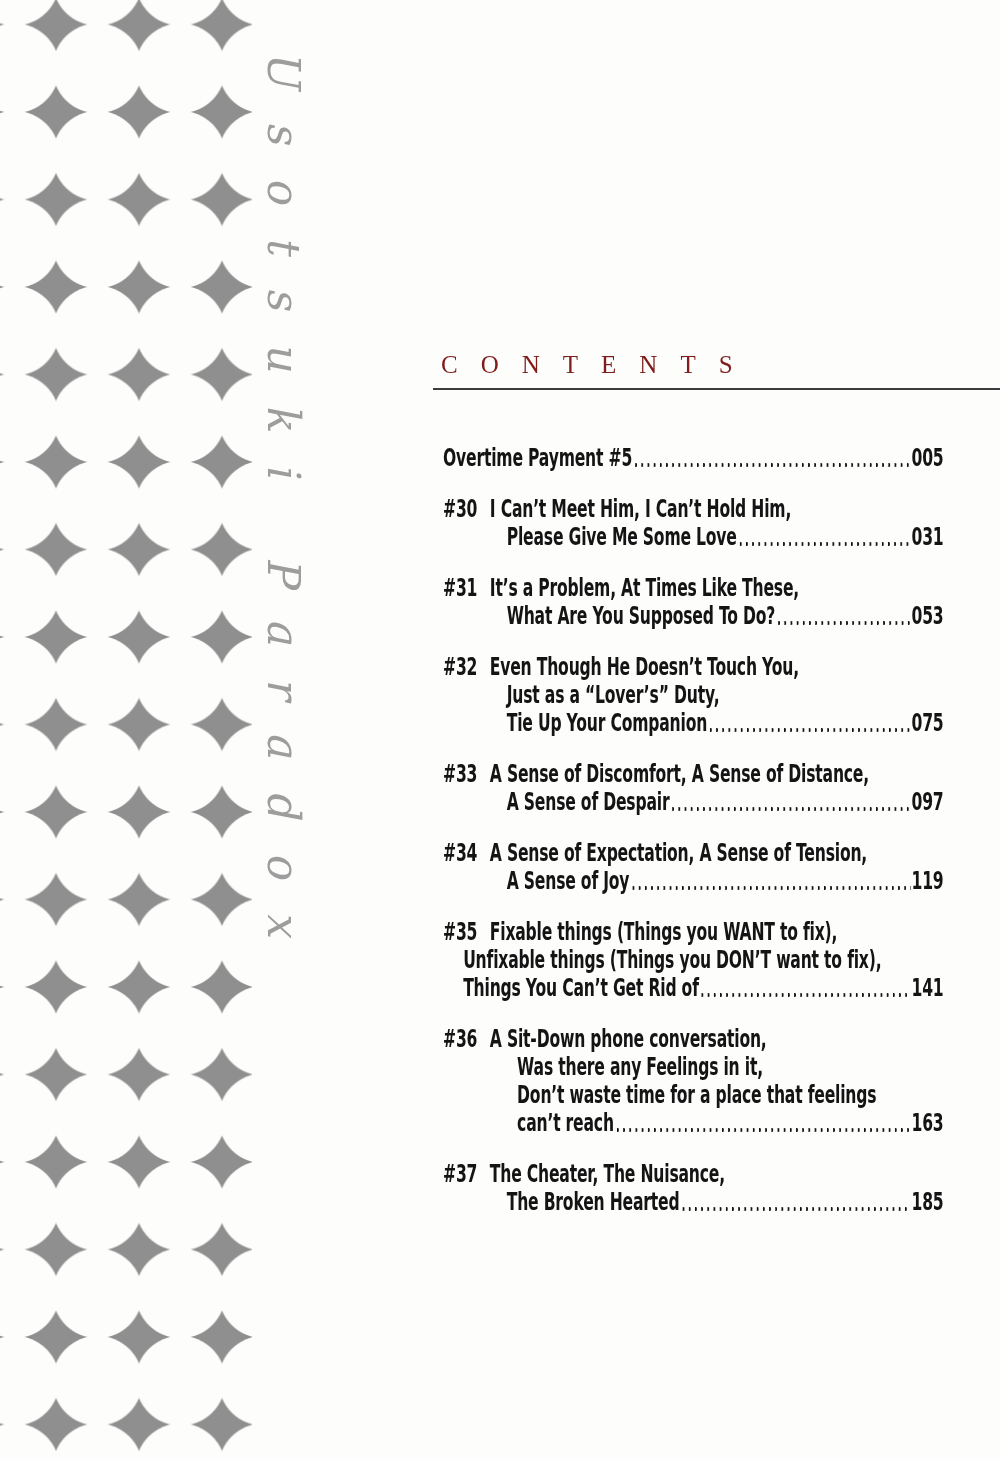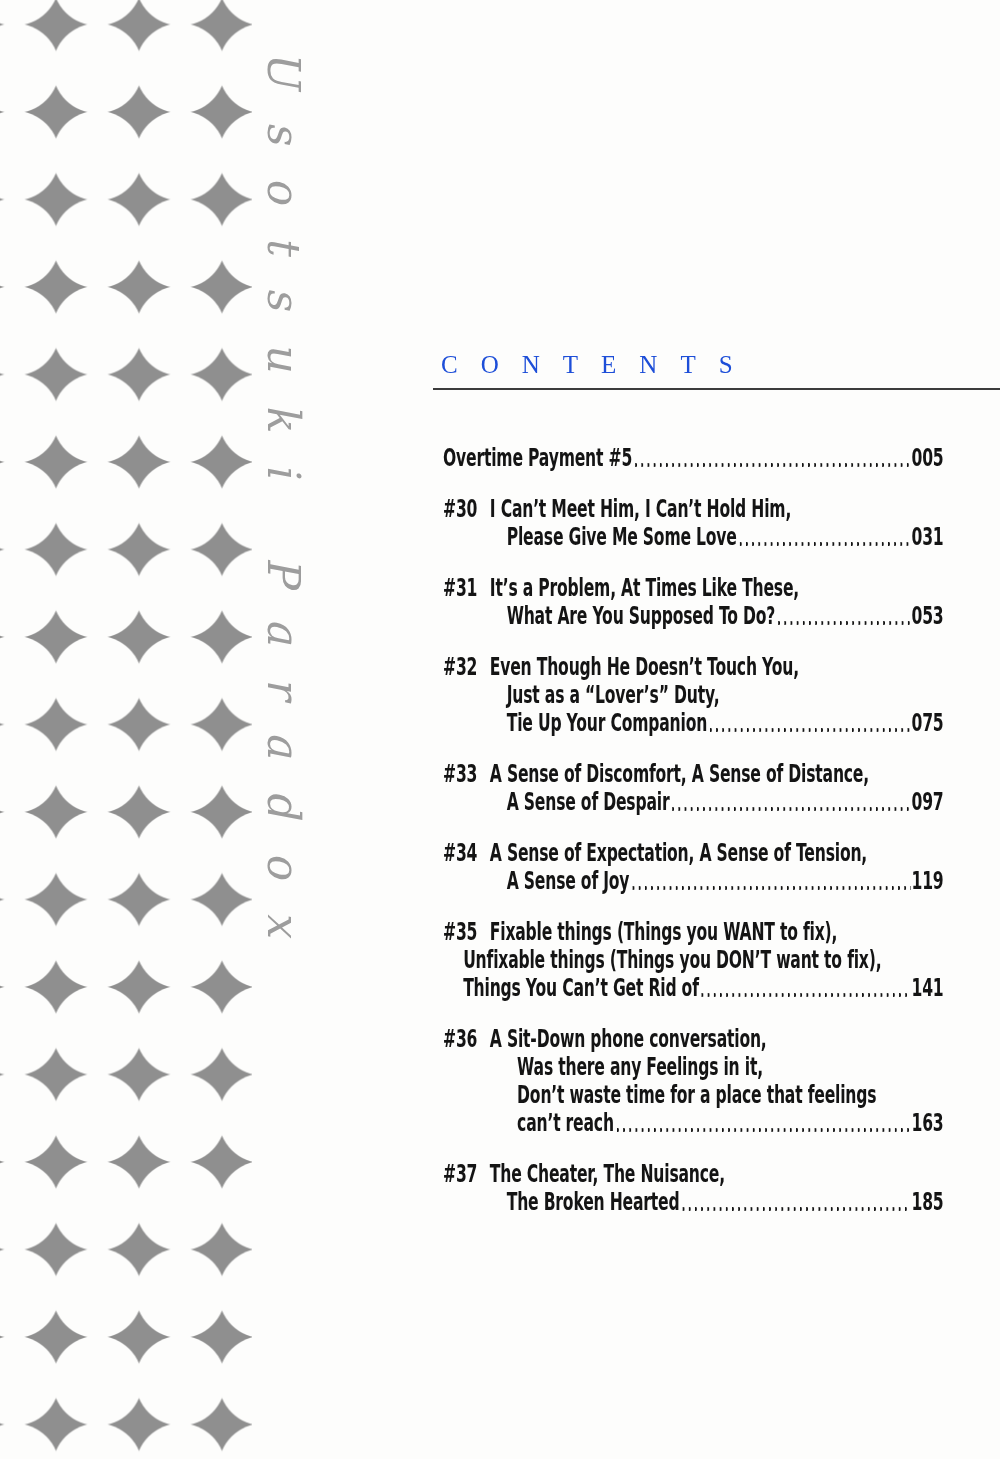--- a/index.html
+++ b/index.html
@@ -11,21 +11,21 @@
   .spine-title{
     position:absolute;left:311px;top:54px;
     transform:rotate(90deg);transform-origin:0 0;
     font-family:"DejaVu Serif",serif;font-style:italic;
     font-size:44px;letter-spacing:33px;color:#9d9d9d;
     white-space:nowrap;line-height:55px;
   }
   .contents-heading{
     position:absolute;left:441px;top:351px;
     font-family:"Liberation Serif",serif;
-    font-size:25px;letter-spacing:23px;color:#1d4ed8;white-space:nowrap;
+    font-size:25px;letter-spacing:23px;color:#7f1d1d;white-space:nowrap;
   }
   .heading-rule{
     position:absolute;left:433px;top:388px;width:567px;height:2px;
     background:#3c3c3c;
   }
   .toc{
     position:absolute;left:443px;top:444px;width:770px;
     transform:scaleX(0.65);transform-origin:0 0;
     font-size:24px;font-weight:bold;letter-spacing:-0.3px;
     line-height:28px;color:#141414;

